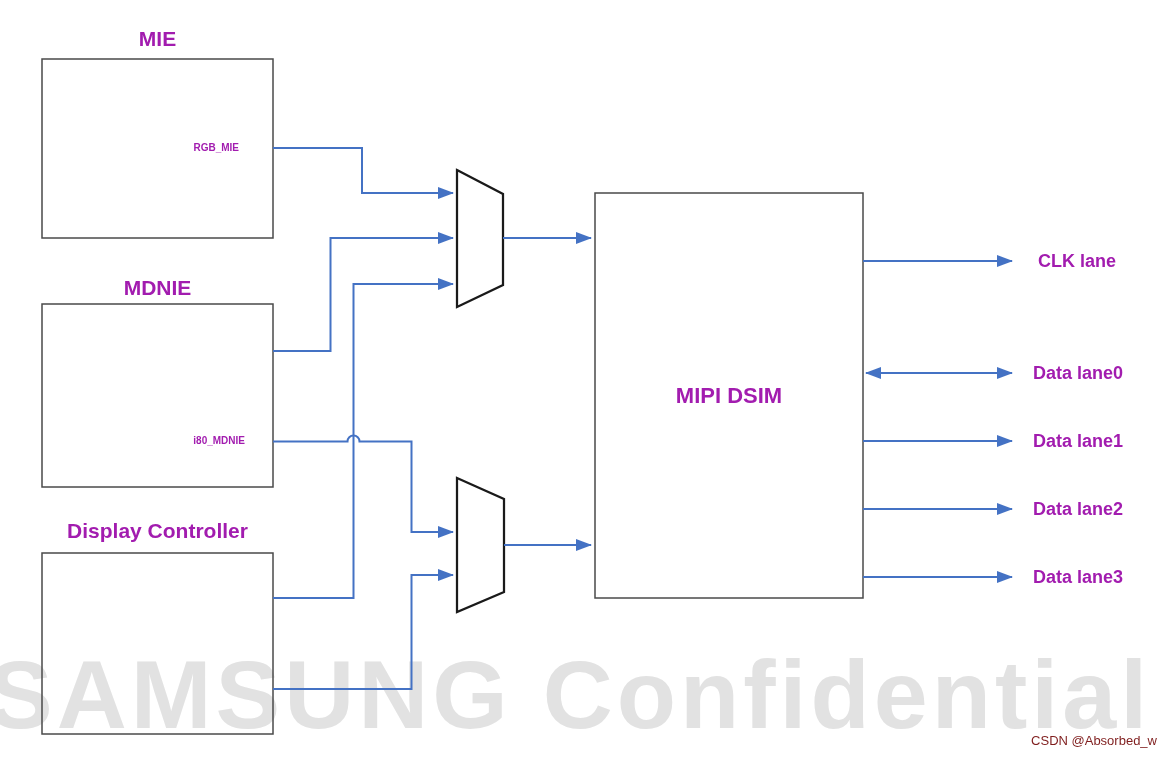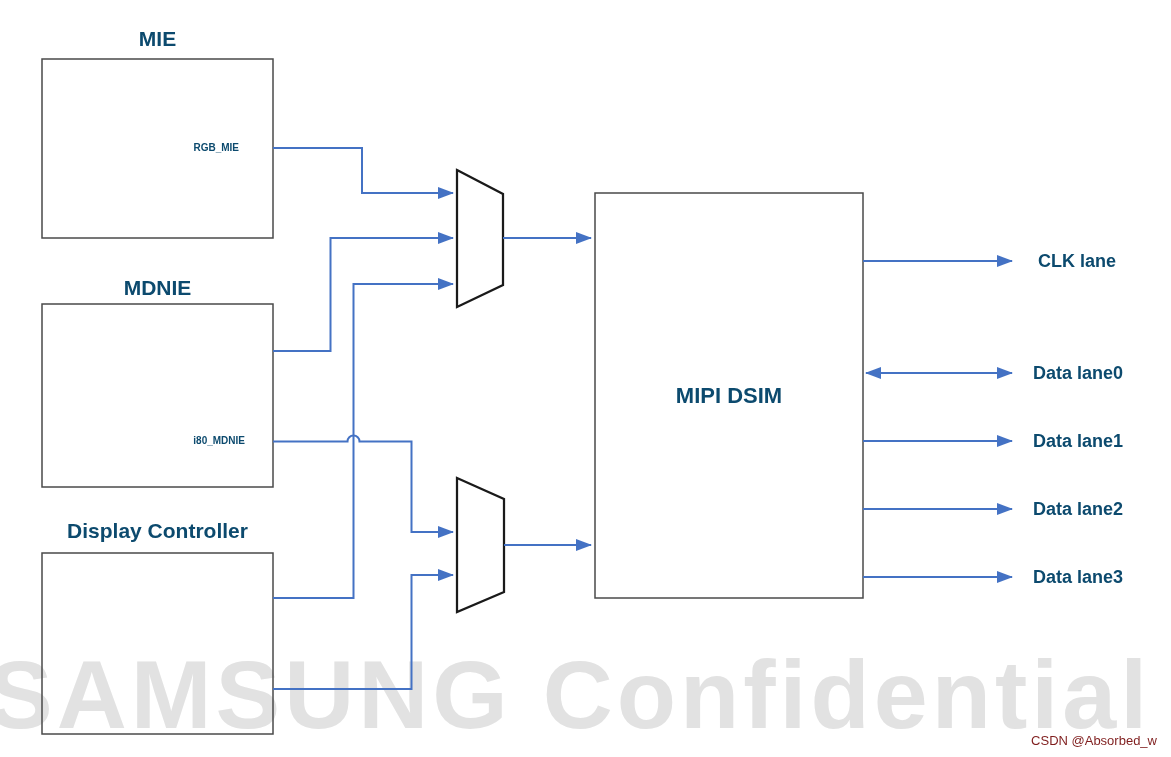--- a/index.html
+++ b/index.html
@@ -16,21 +16,21 @@
     font-size:97px;
     font-weight:bold;
     letter-spacing:4px;
     color:#e2e2e2;
     white-space:nowrap;
     z-index:0;
     line-height:1;
     user-select:none;
   }
   svg.shapes{position:absolute;left:0;top:0;z-index:1;}
-  .label{position:absolute;z-index:2;color:#0c4a6e;}
+  .label{position:absolute;z-index:2;color:#a21caf;}
   .block-title{
     left:42px;width:231px;
     text-align:center;
     font-size:21px;font-weight:bold;
     height:24px;line-height:24px;
   }
   .mipi-title{
     left:595px;width:268px;
     text-align:center;
     font-size:22px;font-weight:bold;

